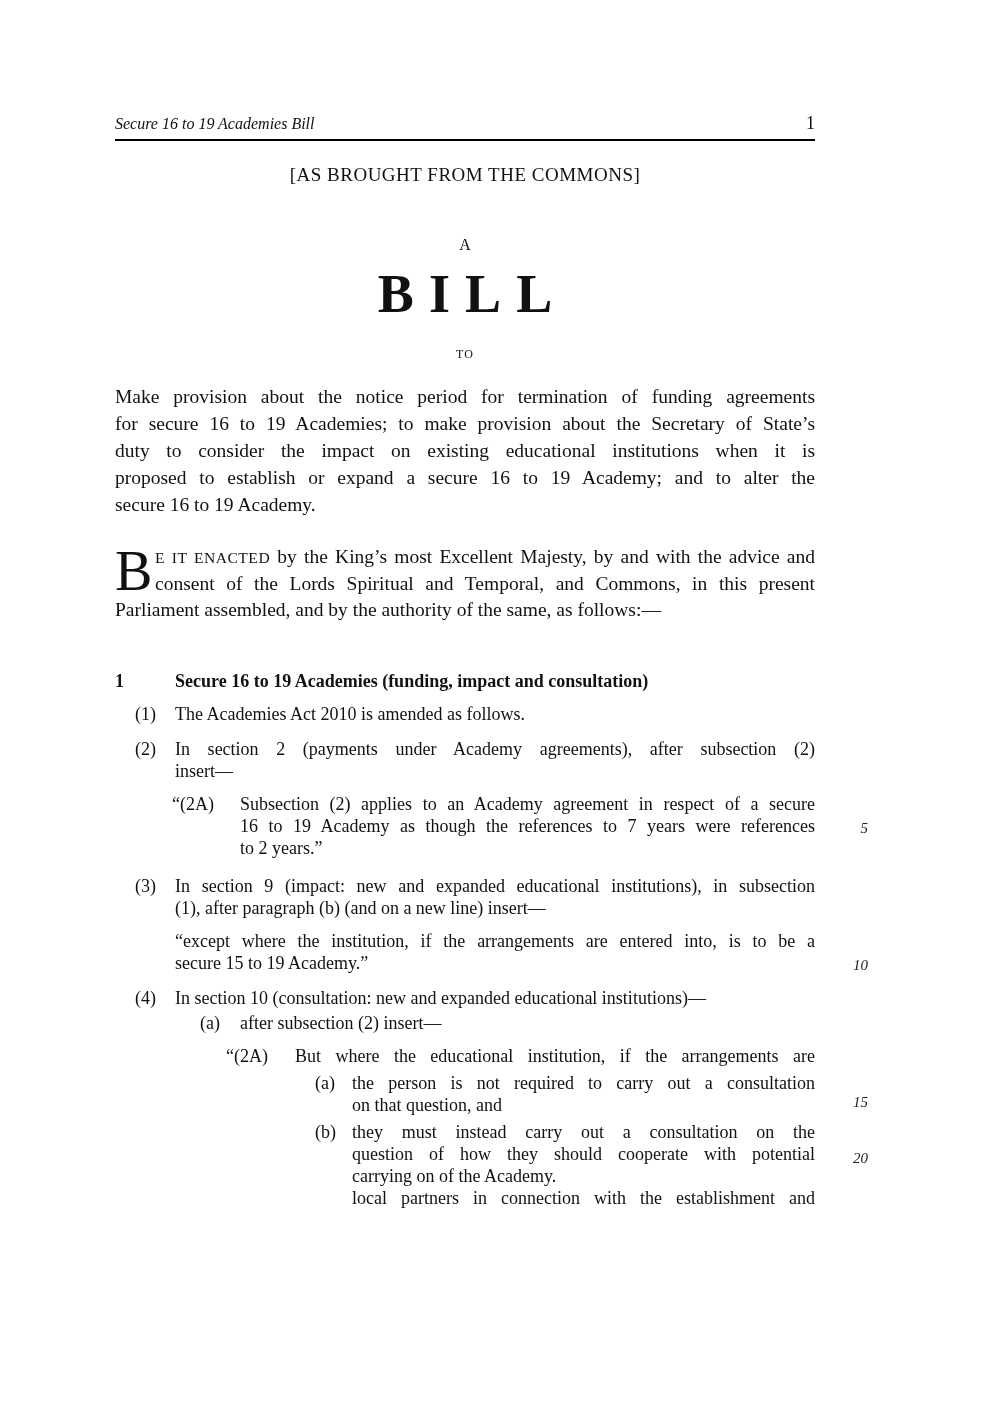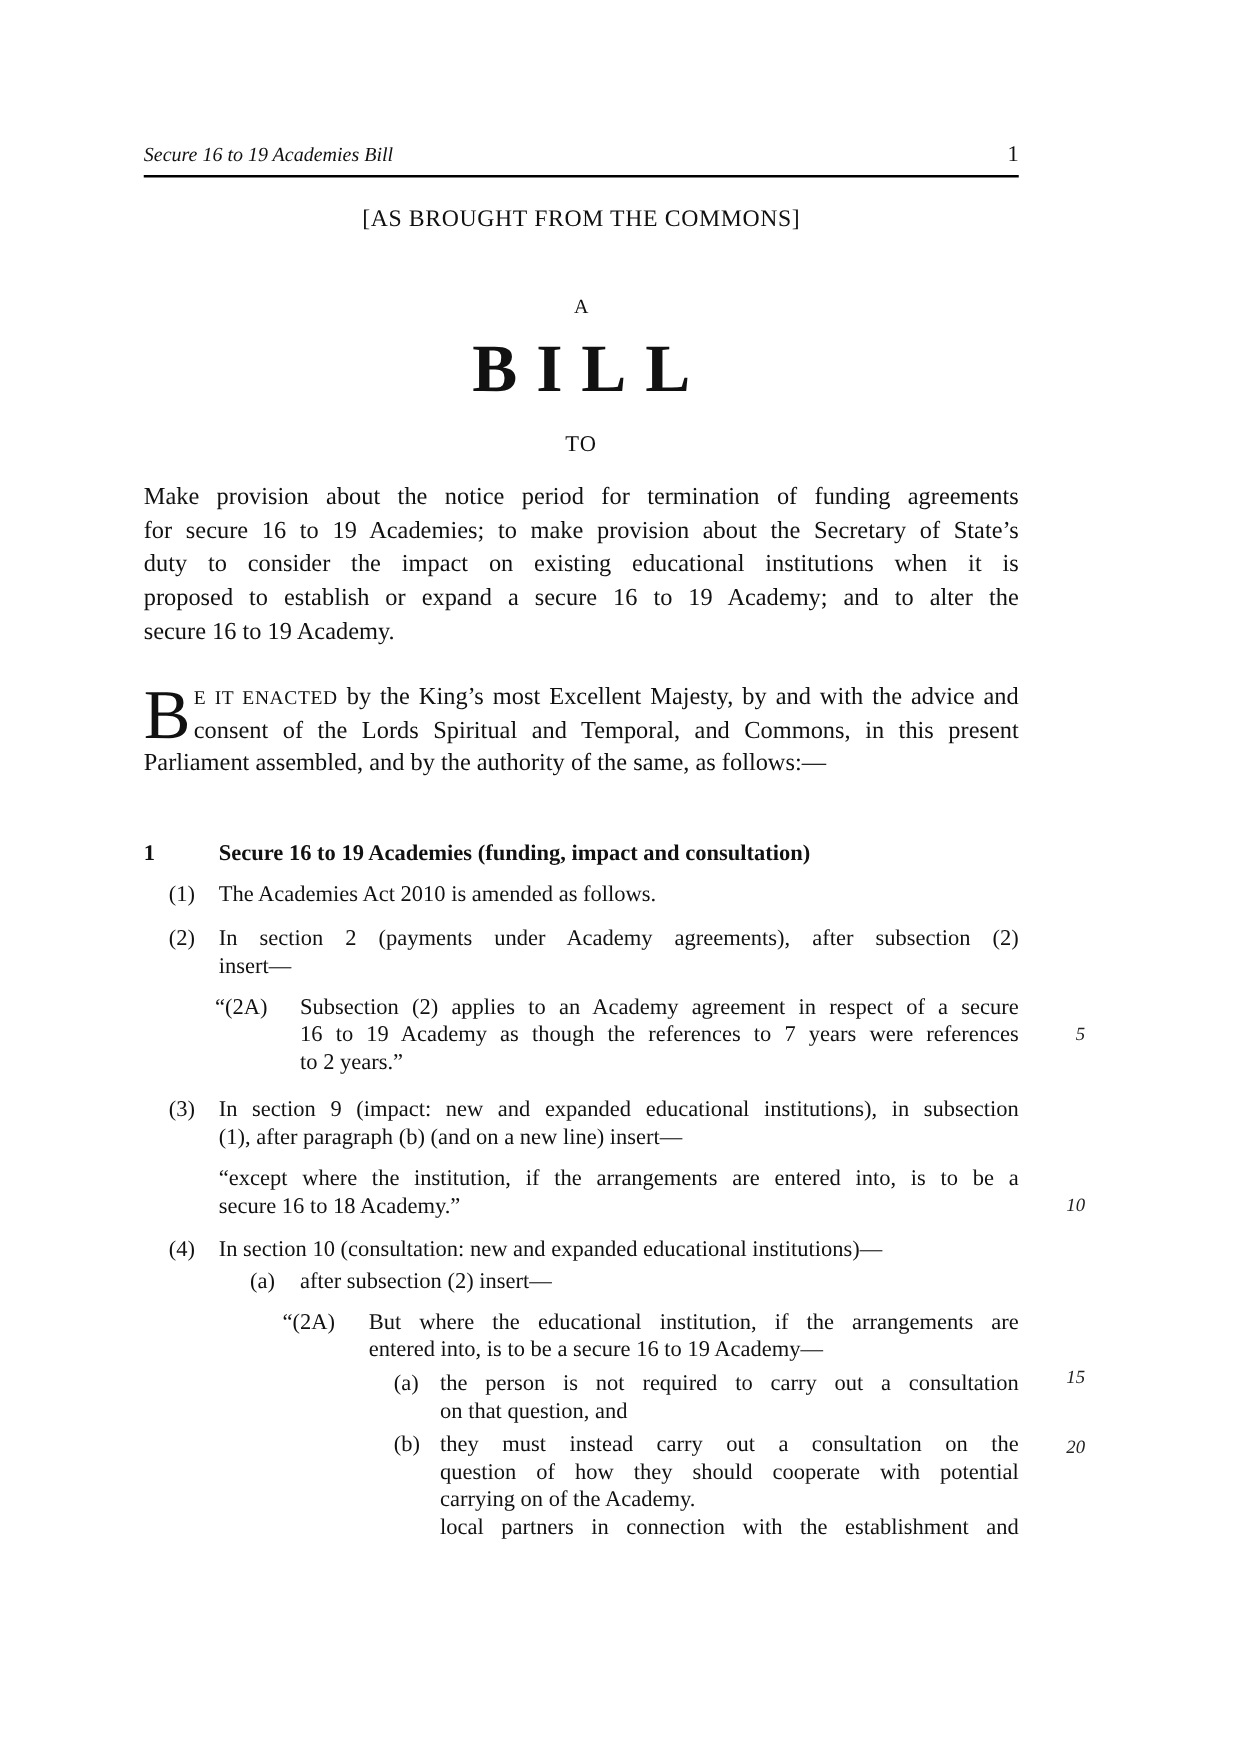--- a/index.html
+++ b/index.html
@@ -23,21 +23,21 @@
   .runhead .doc-title{font-style:italic;font-size:16px;}
   .runhead .pageno{font-size:18px;}
 
   .commons{margin-top:23px;text-align:center;font-size:19px;line-height:22px;letter-spacing:0.5px;}
   .article-a{margin-top:50px;text-align:center;font-size:16px;line-height:18px;}
   .bill-title{
     margin-top:8px;text-align:center;
     font-size:54px;line-height:64px;font-weight:bold;
     letter-spacing:0.28em;text-indent:0.28em;
   }
-  .to-word{margin-top:19px;text-align:center;font-size:18px;line-height:18px;letter-spacing:1px;}
+  .to-word{margin-top:19px;text-align:center;font-size:12px;line-height:18px;letter-spacing:1px;}
 
   .jline{
     text-align:justify;
     text-align-last:justify;
     white-space:nowrap;
   }
   .jline.last{text-align-last:left;}
 
   .long-title{margin-top:20px;font-size:19.5px;}
   .long-title .jline{line-height:27px;white-space:normal;}
@@ -153,21 +153,21 @@
         <span class="label">(3)</span>
         <div class="lines">
           <div class="jline">In section 9 (impact: new and expanded educational institutions), in subsection</div>
           <div class="jline last">(1), after paragraph (b) (and on a new line) insert—</div>
         </div>
       </div>
 
       <div class="item lv-plain mt-11">
         <div class="lines">
           <div class="jline">“except where the institution, if the arrangements are entered into, is to be a</div>
-          <div class="jline last">secure 16 to 18 Academy.”</div>
+          <div class="jline last">secure 15 to 19 Academy.”</div>
         </div>
       </div>
 
       <div class="item lv-sub mt-13">
         <span class="label">(4)</span>
         <div class="lines">
           <div class="jline last">In section 10 (consultation: new and expanded educational institutions)—</div>
         </div>
       </div>
 
@@ -175,21 +175,20 @@
         <span class="label">(a)</span>
         <div class="lines">
           <div class="jline last">after subsection (2) insert—</div>
         </div>
       </div>
 
       <div class="item lv-q2 mt-11">
         <span class="label">“(2A)</span>
         <div class="lines">
           <div class="jline">But where the educational institution, if the arrangements are</div>
-          <div class="jline last">entered into, is to be a secure 16 to 19 Academy—</div>
         </div>
       </div>
 
       <div class="item lv-in mt-5">
         <span class="label">(a)</span>
         <div class="lines">
           <div class="jline">the person is not required to carry out a consultation</div>
           <div class="jline last">on that question, and</div>
         </div>
       </div>

